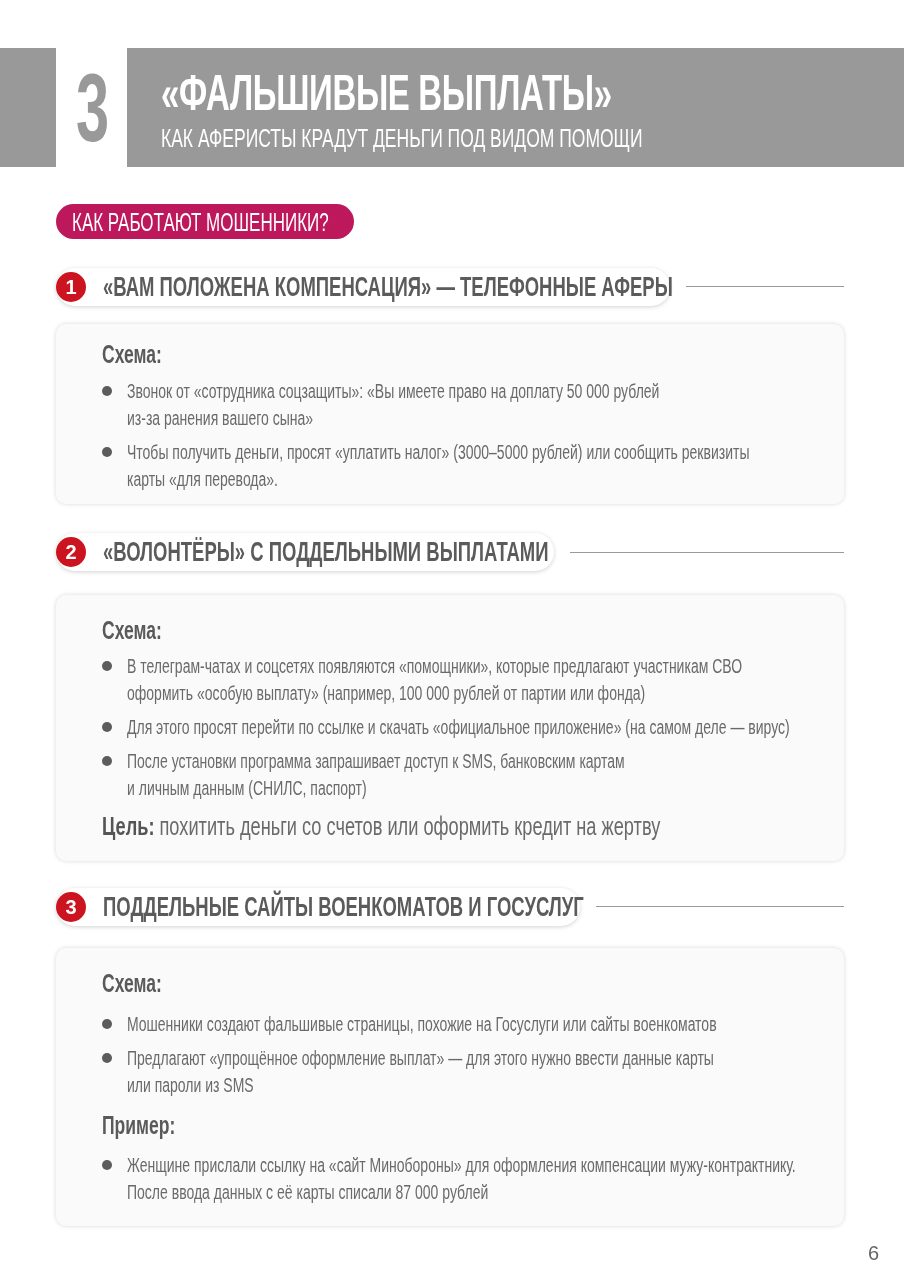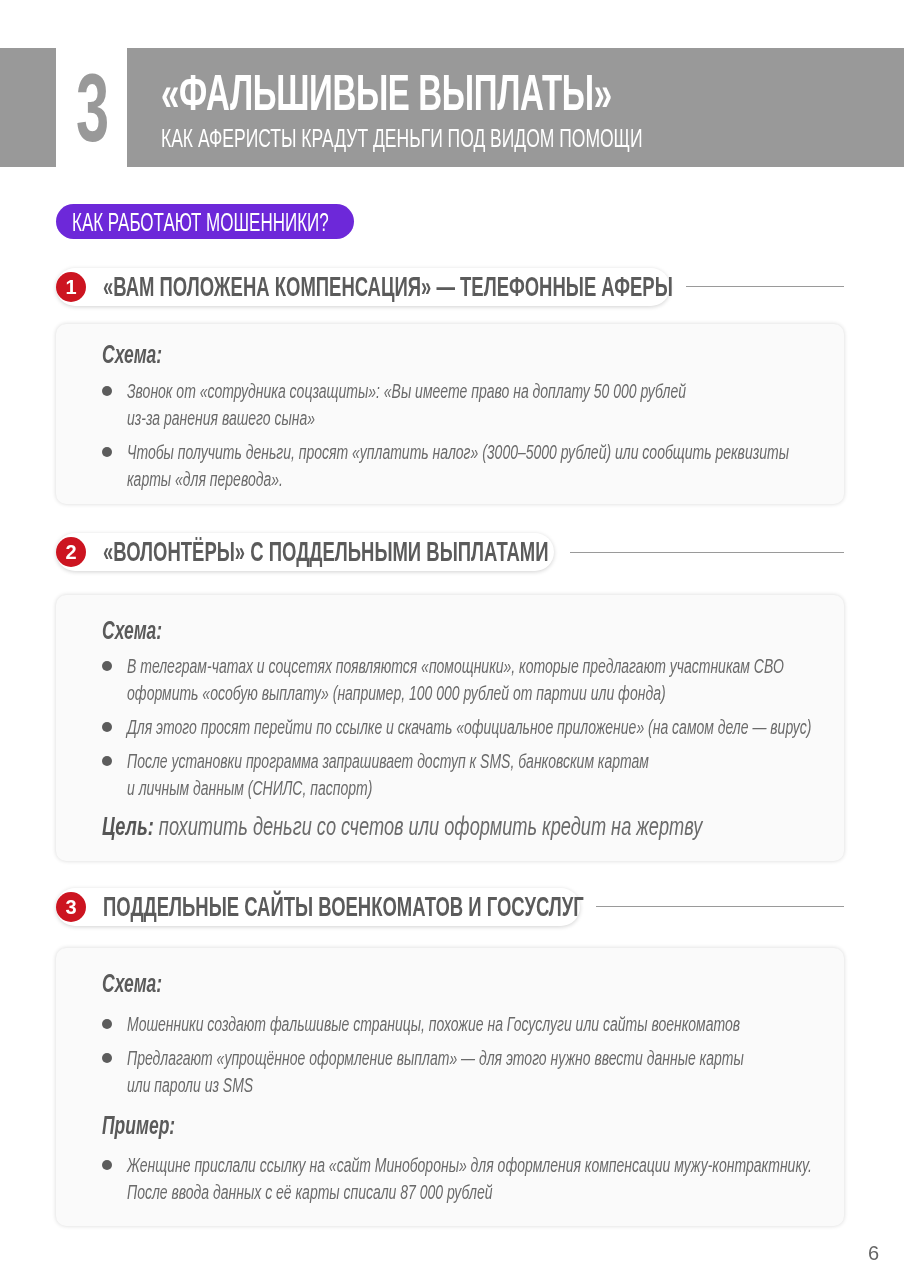--- a/index.html
+++ b/index.html
@@ -14,37 +14,37 @@
     .hdr-band { position: absolute; left: 127px; top: 48px; width: 777px; height: 119px; background: #999999; text-align: center; }
     .hdr-title { position: absolute; left: 34px; top: 18px; white-space: nowrap;
       font-weight: bold; font-size: 50px; line-height: 54px; color: #ffffff;
       transform: scaleX(0.66); transform-origin: left center; letter-spacing: -0.5px; }
     .hdr-subtitle { position: absolute; left: 34px; top: 75px; white-space: nowrap;
       font-size: 25px; line-height: 30px; color: #ffffff;
       transform: scaleX(0.7); transform-origin: left center; }
 
     
     .red-pill { position: absolute; left: 56px; top: 204px; width: 298px; height: 35px;
-      background: #6d28d9; border-radius: 18px; }
+      background: #be185d; border-radius: 18px; }
     .red-pill span { position: absolute; left: 16px; top: 3px; white-space: nowrap; color: #ffffff;
       font-size: 25px; line-height: 30px; transform: scaleX(0.68); transform-origin: left center; }
 
     
     .sec-head { position: absolute; left: 56px; height: 38px; }
     .sec-pill { position: absolute; left: 0; top: 0; height: 38px; background: #ffffff; border-radius: 19px;
       box-shadow: 0 1px 4px rgba(0,0,0,0.18); }
     .sec-badge { position: absolute; left: 0; top: 4px; width: 30px; height: 30px; border-radius: 50%;
       background: #cc1420; color: #ffffff; font-weight: bold; font-size: 20px; line-height: 30px; text-align: center; }
     .sec-title { position: absolute; left: 47px; top: 4px; white-space: nowrap; font-weight: bold;
       font-size: 28px; line-height: 30px; color: #5b5b5b; transform: scaleX(0.66); transform-origin: left center; }
     .sec-line { position: absolute; height: 1px; background: #9a9a9a; }
 
     
     .card { position: absolute; left: 56px; width: 788px; background: #fafafa; border-radius: 10px;
-      box-shadow: 0 0 4px rgba(0,0,0,0.16); font-style: italic; }
+      box-shadow: 0 0 4px rgba(0,0,0,0.16); }
     .lbl { position: absolute; left: 46px; white-space: nowrap; font-weight: bold; font-size: 25px; line-height: 28px;
       color: #5a5a5a; transform: scaleX(0.7); transform-origin: left center; }
     .item { position: absolute; left: 46px; width: 720px; }
     .bullet { position: absolute; left: 0; top: 8px; width: 10px; height: 10px; border-radius: 50%; background: #5c5c5c; }
     .itxt { position: absolute; left: 25px; top: 0; white-space: nowrap; font-size: 20px; line-height: 27px; color: #6a6a6a;
       transform: scaleX(0.7); transform-origin: left top; }
     .goal { position: absolute; left: 46px; white-space: nowrap; font-size: 26px; line-height: 30px; color: #6a6a6a;
       transform: scaleX(0.7); transform-origin: left center; }
     .goal b { color: #555555; }
 

